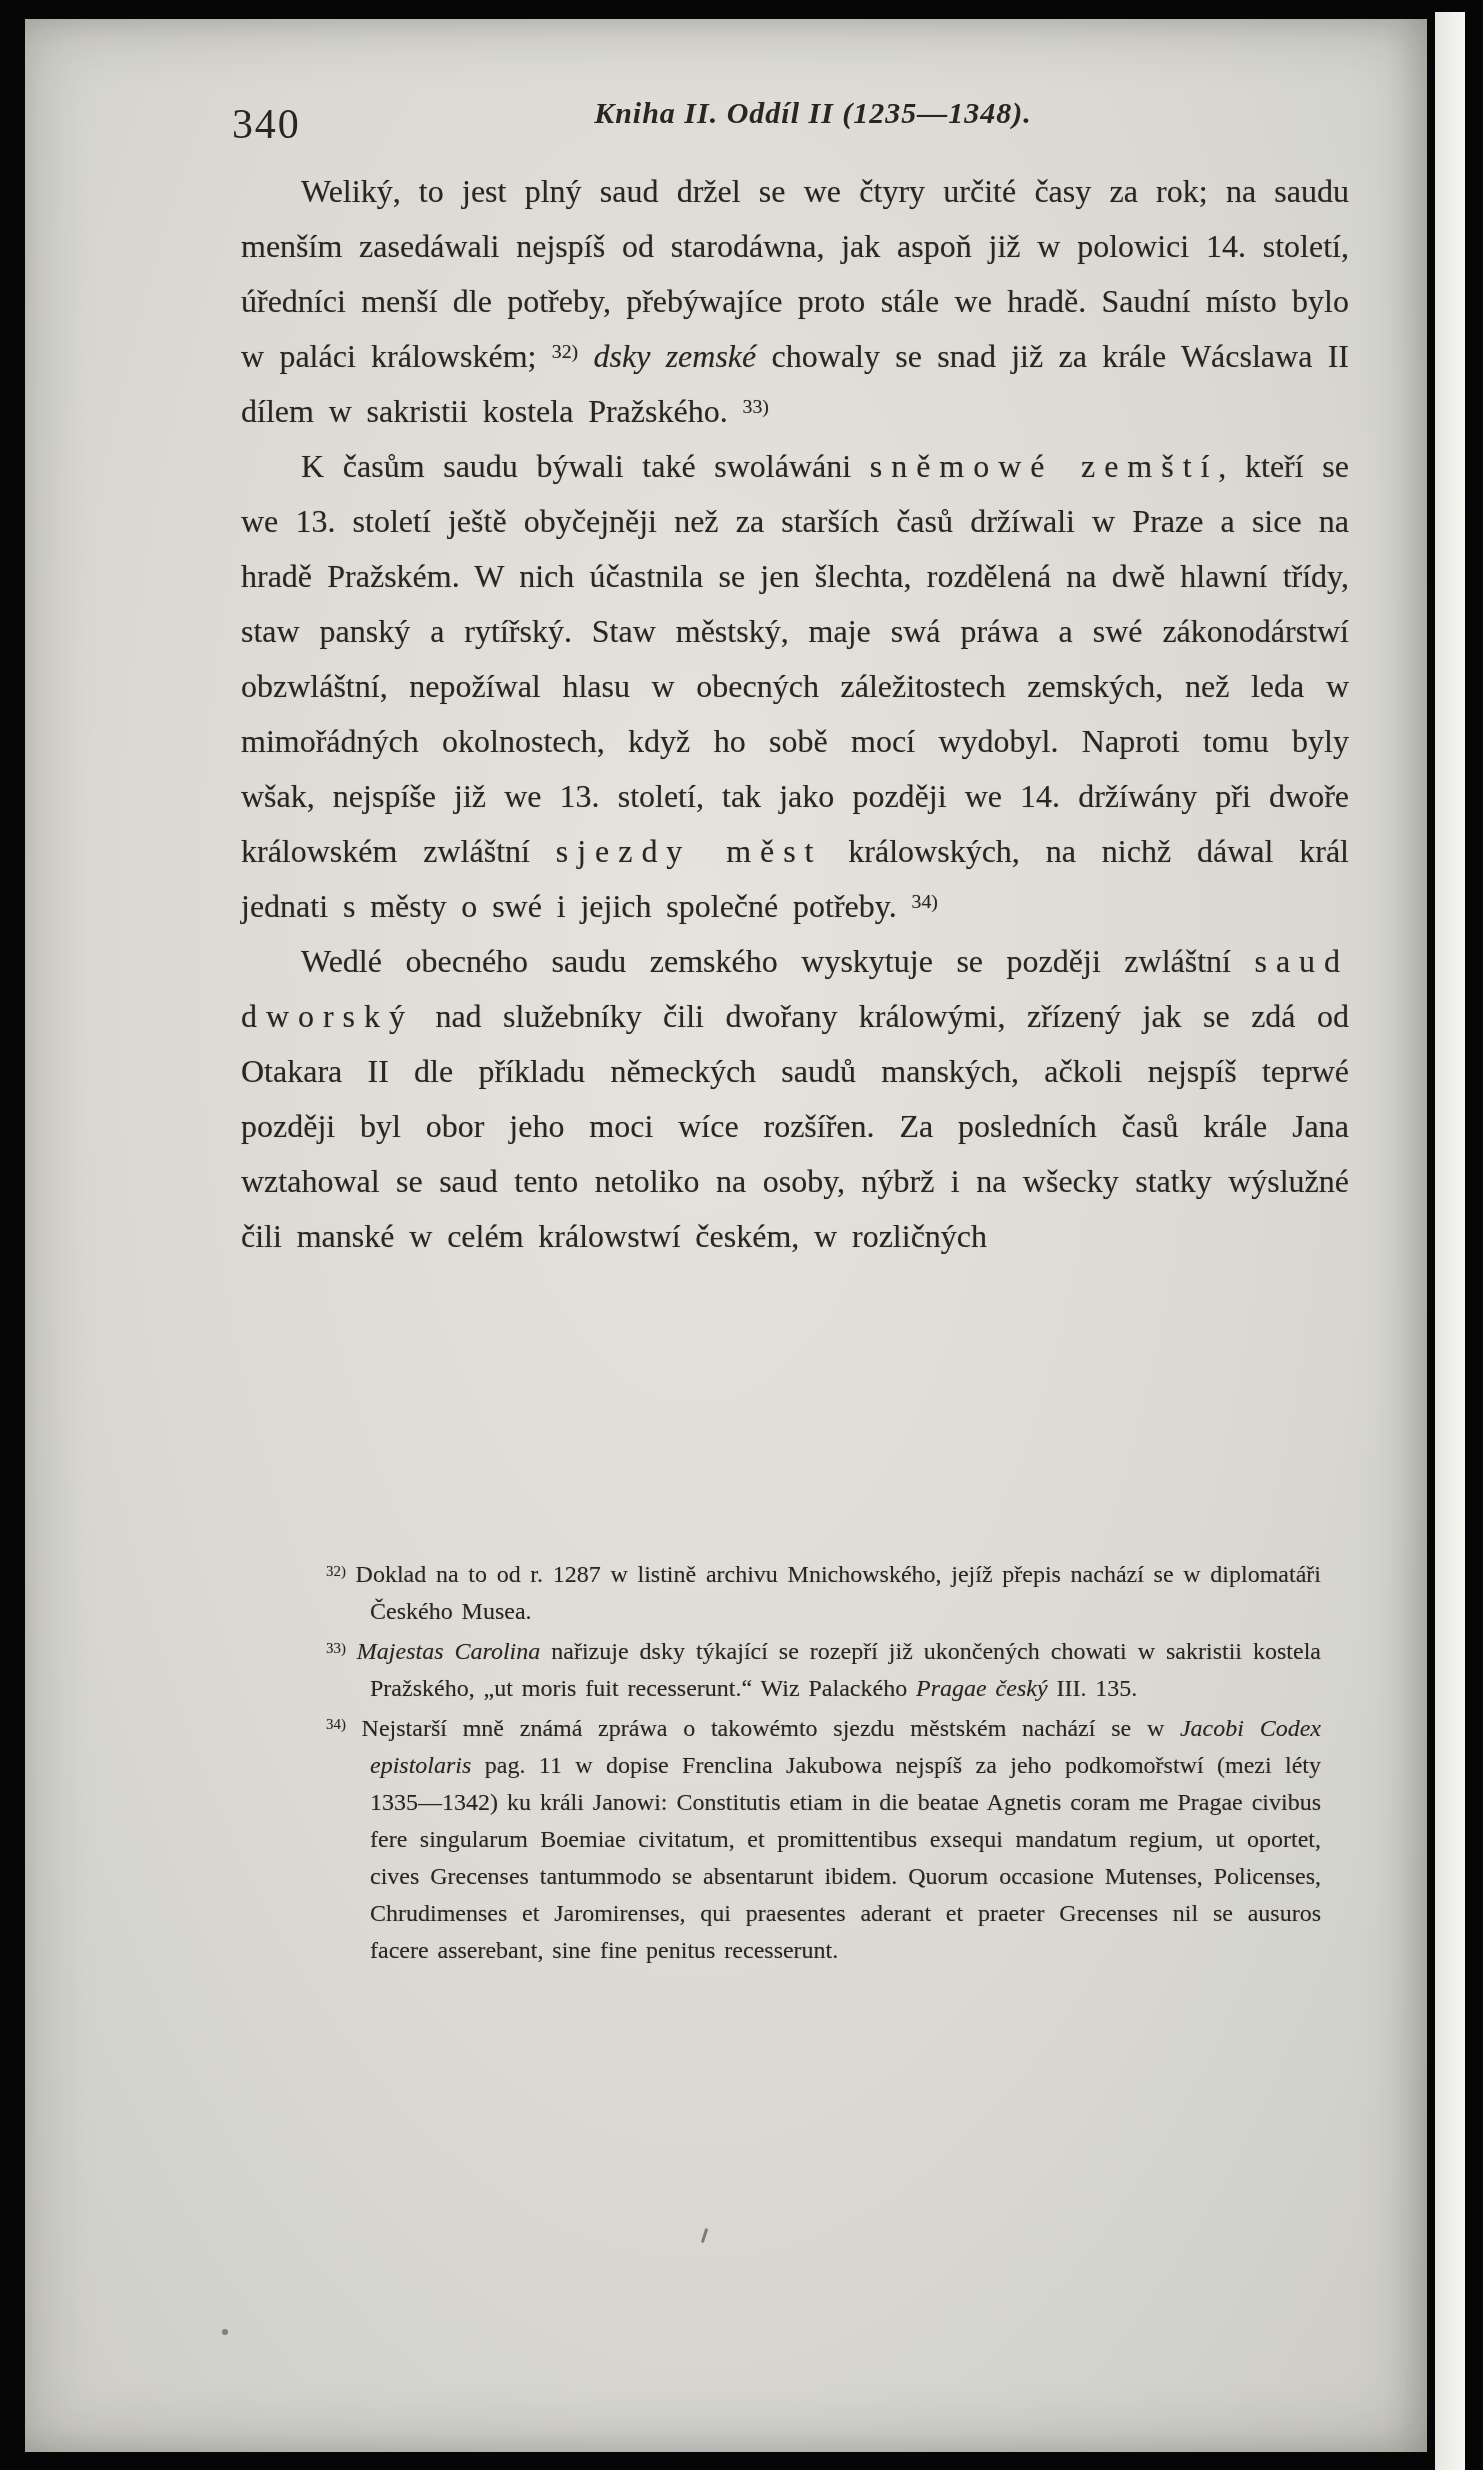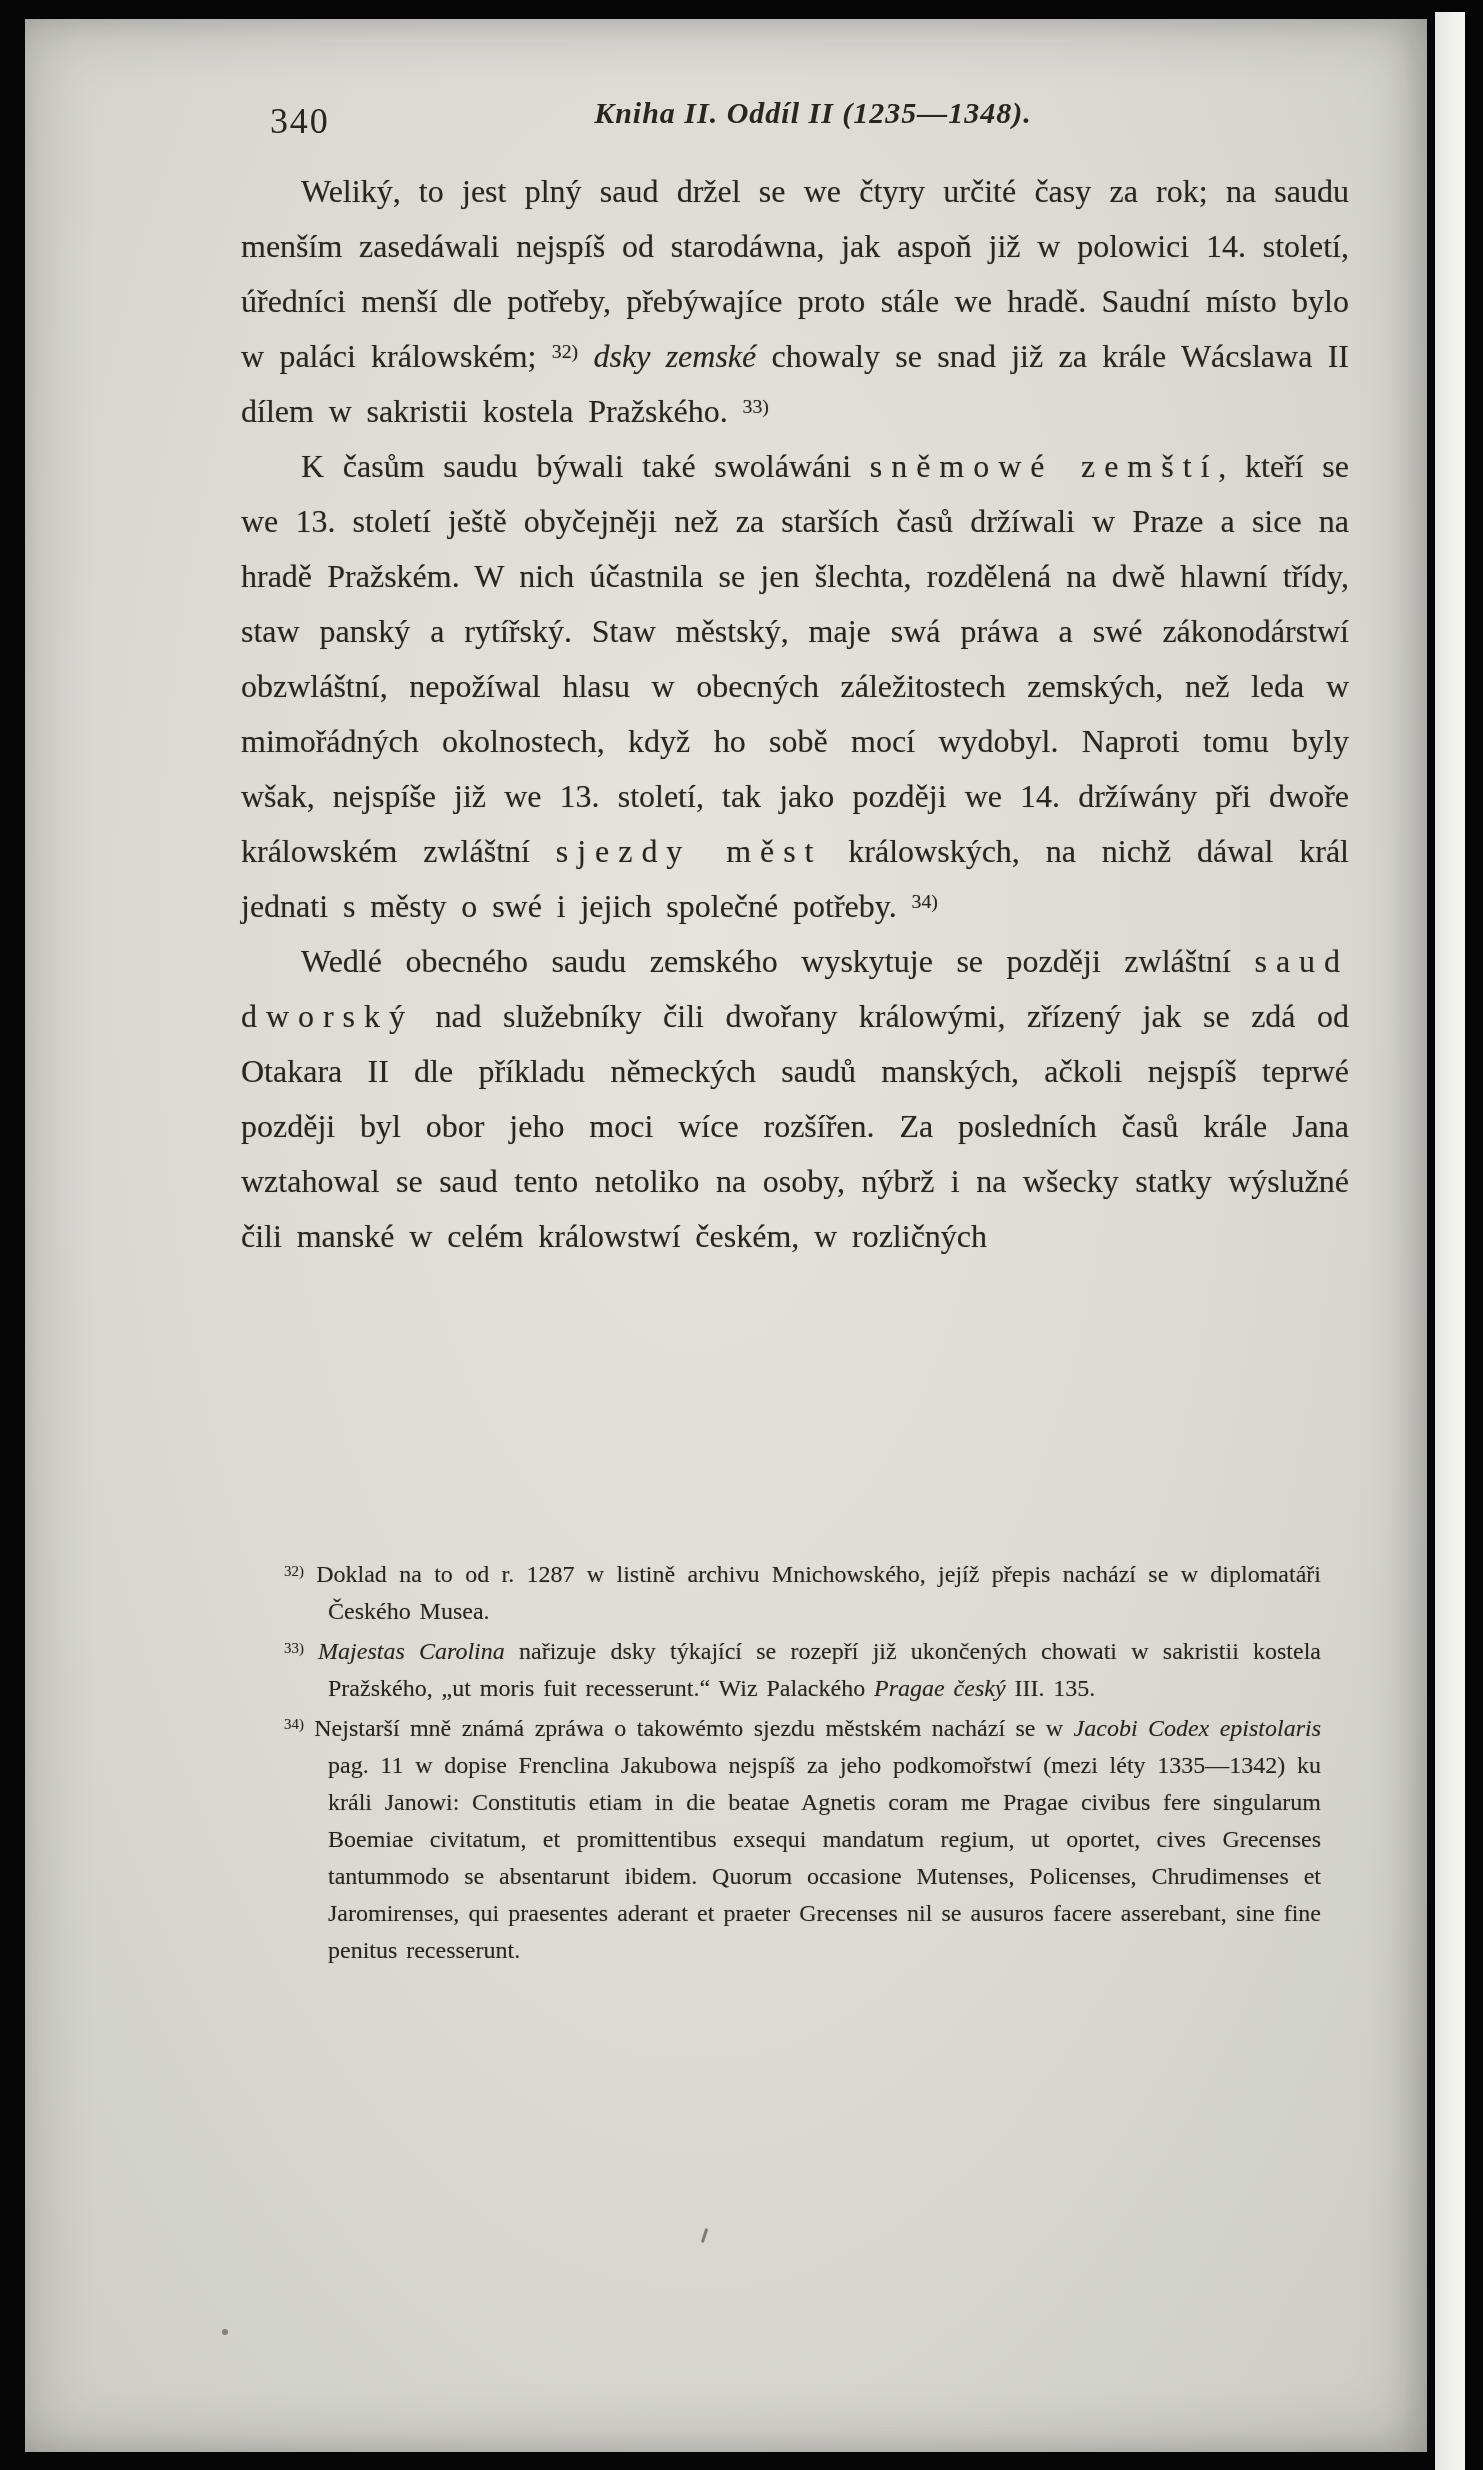--- a/index.html
+++ b/index.html
@@ -19,21 +19,21 @@
     color:#29261f;
   }
   .next-page-edge {
     position:absolute; left:1435px; top:11.6px;
     width:30px; height:2459px;
     background:linear-gradient(90deg,#e6e6e1,#f7f7f3);
   }
   .header-row { position:absolute; left:205px; top:77px; width:1108px; height:48px; }
   .page-number {
     position:absolute; left:1.9px; top:3.9px;
-    font-size:36px; letter-spacing:1.9px;margin-left:38px;
+    font-size:42px; letter-spacing:1.9px;
   }
   .running-title {
     text-align:center;
     font-style:italic; font-weight:bold;
     font-size:30px; letter-spacing:1px;
     padding-left:58px;
   }
   .body-text {
     position:absolute; left:216px; top:145px; width:1108px;
     font-size:32px; line-height:55px;
@@ -50,21 +50,21 @@
   }
   .i { font-style:italic; }
   .sp { letter-spacing:0.28em; }
   .footnotes {
     position:absolute; left:259px; top:1537px; width:1037px;
     font-size:24px; line-height:37px;
     text-align:justify;
     word-spacing:2.9px;
     text-shadow:0 0 1px rgba(42,38,30,0.3);
   }
-  .footnote { padding-left:44px; text-indent:-44px; margin-bottom:2.9px; }
+  .footnote { padding-left:44px; text-indent:-44px; margin-bottom:2.9px;margin-left:42px; }
   .speck-slash {
     position:absolute; left:678px; top:2209px;
     width:2.9px; height:15.4px;
     background:rgba(50,46,38,0.55);
     transform:rotate(18deg);
     border-radius:1.9px;
   }
   .speck-dot {
     position:absolute; left:197px; top:2310px;
     width:5.8px; height:5.8px;

